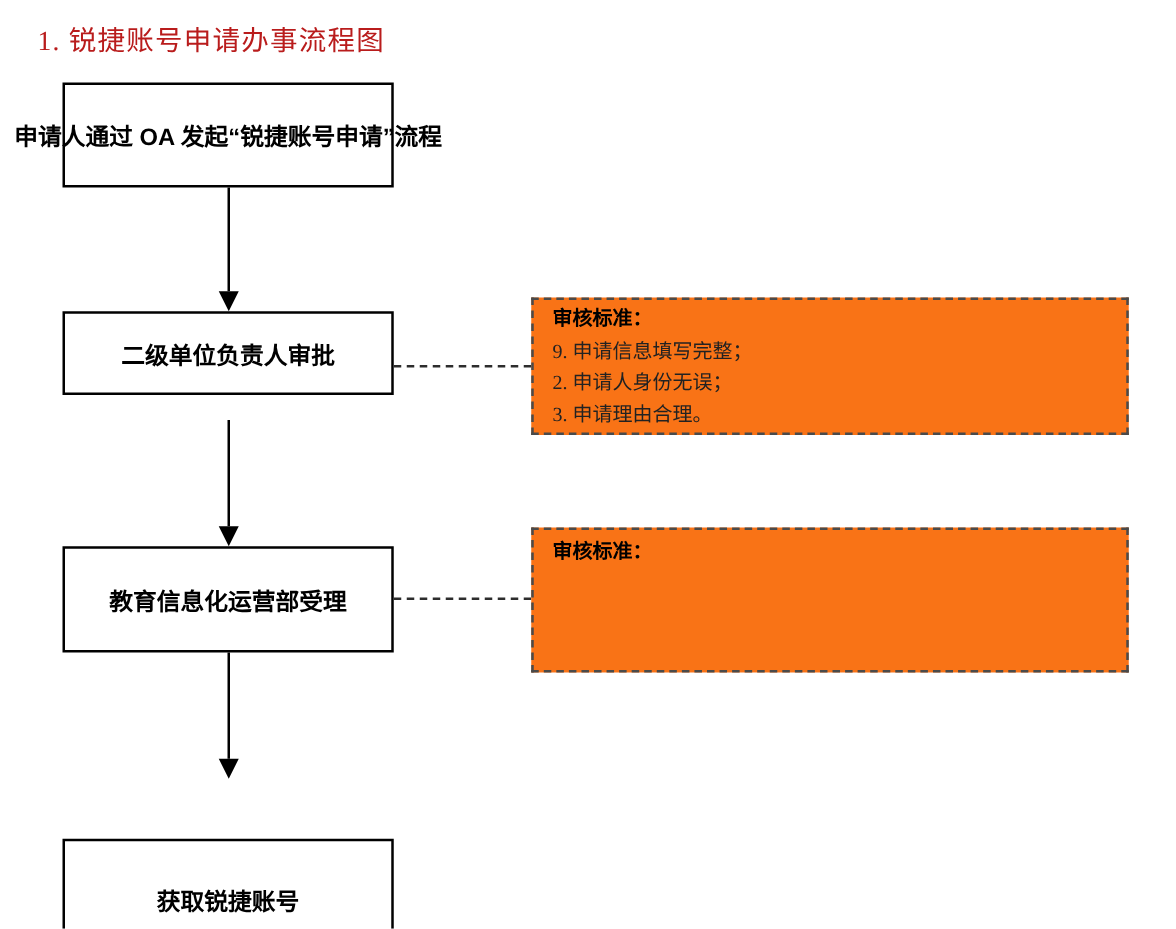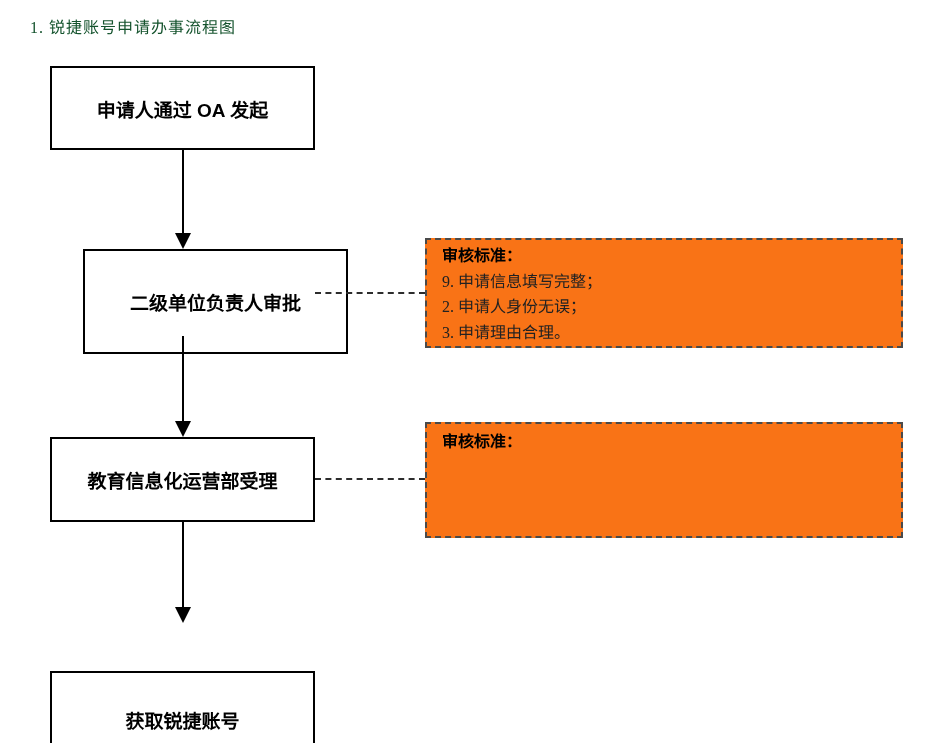--- a/index.html
+++ b/index.html
@@ -15,23 +15,23 @@
     color: #141414;
     font-family: "Liberation Serif", "DejaVu Serif", serif;
     overflow: hidden;
   }
 
   
   .doc-title {
     position: absolute;
     left: 30px;
     top: 14px;
-    font-size: 16px;
+    font-size: 22px;
     letter-spacing: 1px;
-    color: #14532d;
+    color: #b91c1c;
     white-space: nowrap;
   }
 
   
   .node {
     position: absolute;
     left: 50px;
     width: 265px;
     box-sizing: border-box;
     border: 2px solid #000000;
@@ -39,21 +39,21 @@
     display: flex;
     justify-content: center;
     align-items: center;
     text-align: center;
     font-family: "Liberation Sans", "DejaVu Sans", sans-serif;
     font-weight: 700;
     font-size: 19px;
     color: #000000;
   }
   .node-start   { top: 66px;  height: 84px; row-gap: 10px; }
-  .node-approve { top: 249px; height: 105px; margin-left: 33px; }
+  .node-approve { top: 249px; height: 67px; }
   .node-process { top: 437px; height: 85px; }
   .node-result  { top: 623px; height: 97px; margin-top: 48px; }
   .node-line { white-space: nowrap; }
 
   
   .vconn {
     position: absolute;
     left: 174px;
     width: 18px;
     display: flex;
@@ -117,20 +117,21 @@
 </style>
 </head>
 <body>
 
 <div class="canvas">
 
   <div class="doc-title">1. 锐捷账号申请办事流程图</div>
 
   <div class="node node-start">
     <div class="node-line">申请人通过 OA 发起</div>
+    <div class="node-line">“锐捷账号申请”流程</div>
   </div>
 
   <div class="vconn vconn-1">
     <div class="vline"></div>
     <div class="vhead"></div>
   </div>
 
   <div class="node node-approve">
     <div class="node-line">二级单位负责人审批</div>
   </div>

